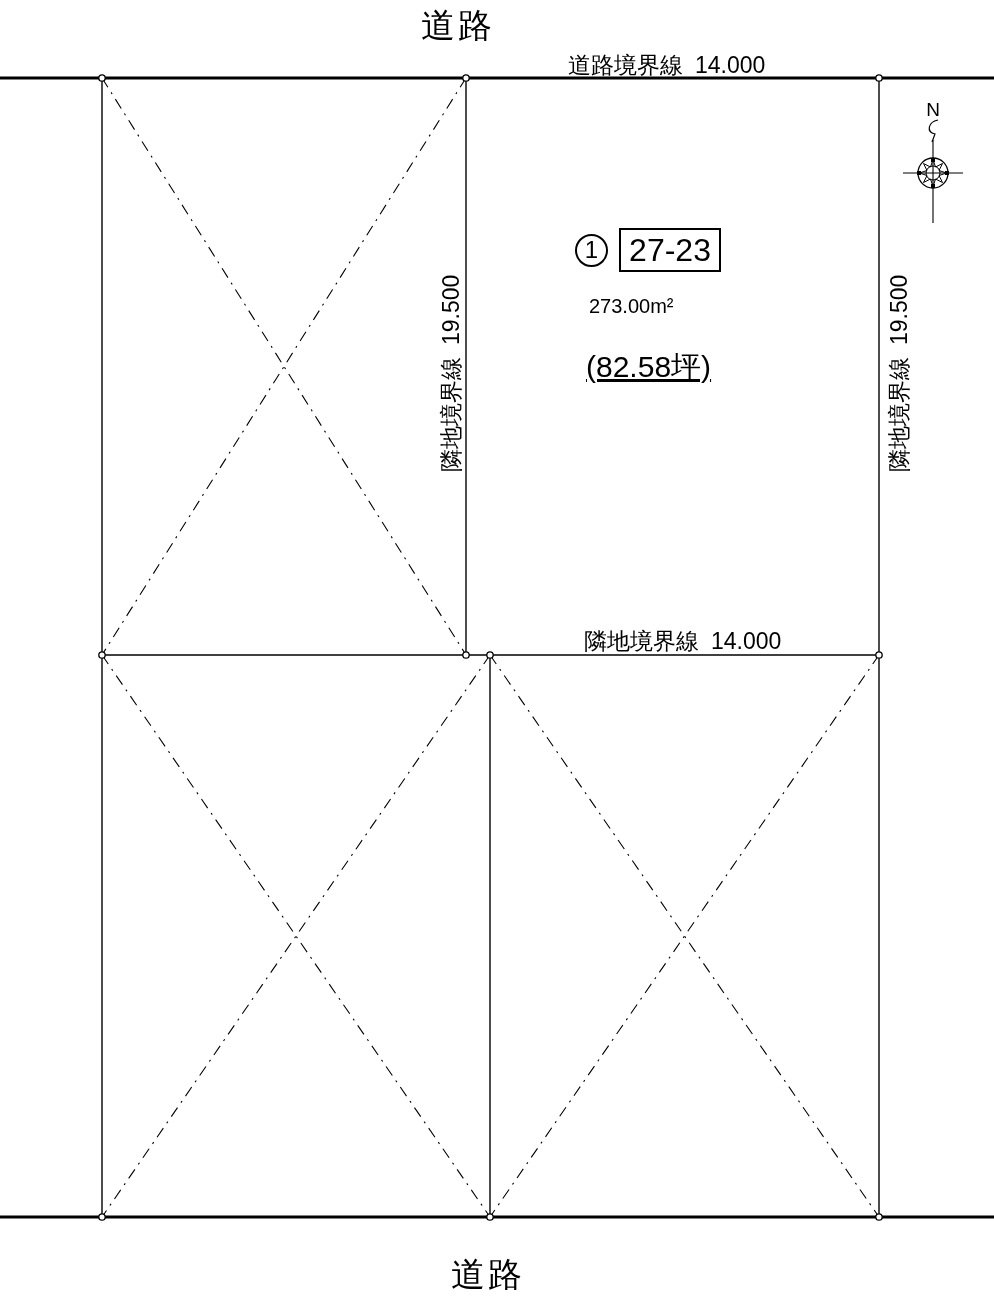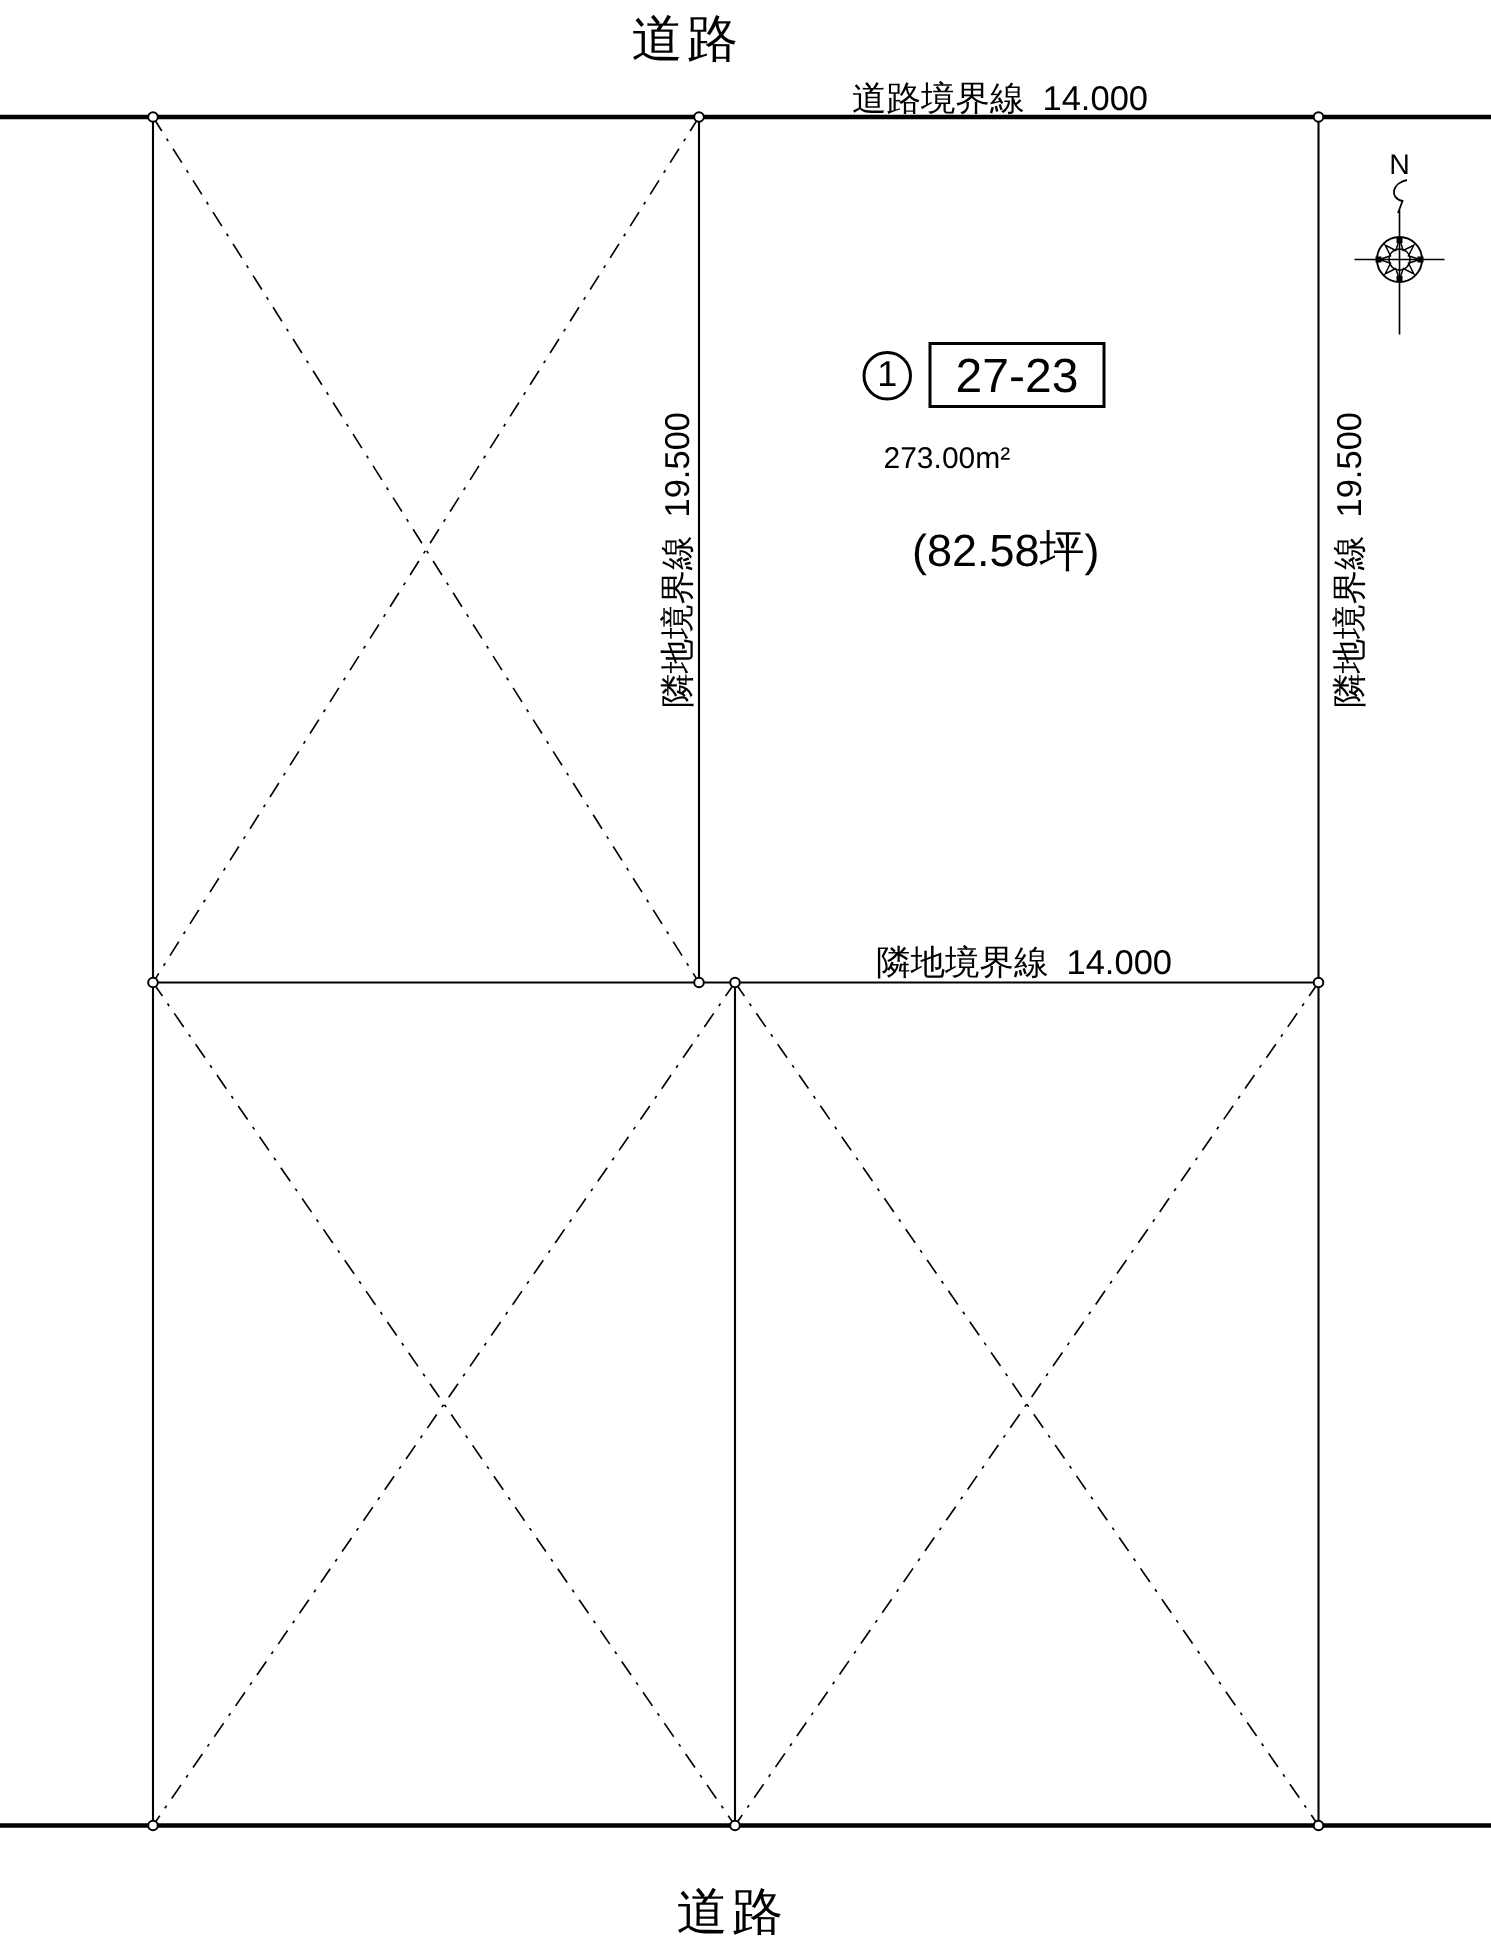--- a/index.html
+++ b/index.html
@@ -31,26 +31,26 @@
   .lot-id { position: absolute; left: 575px; top: 228px; height: 44px; display: flex; align-items: center; }
   .lot-circle {
     display: inline-flex; align-items: center; justify-content: center;
     width: 33px; height: 33px;
     border: 2px solid #000; border-radius: 50%;
     font-size: 24px; line-height: 1;
   }
   .lot-code {
     display: inline-flex; align-items: center; justify-content: center;
     margin-left: 11px;
-    width: 118px; height: 44px;
+    width: 102px; height: 44px;
     border: 2px solid #000;
     font-size: 32px; line-height: 1;
   }
   .lot-area-m2 { left: 589px; top: 295px; font-size: 20px; }
-  .lot-area-tsubo { left: 608px; top: 347px; font-size: 30px; }
+  .lot-area-tsubo { left: 586px; top: 347px; font-size: 30px; text-decoration: underline; }
   .compass-n { font-family: "Liberation Sans", sans-serif; font-size: 19px; }
 </style>
 </head>
 <body>
 
 <div class="stage">
 
   <svg class="plan-svg" width="994" height="1303" viewBox="0 0 994 1303">
 
     <line x1="0" y1="78" x2="994" y2="78" stroke="#000" stroke-width="3"></line>

